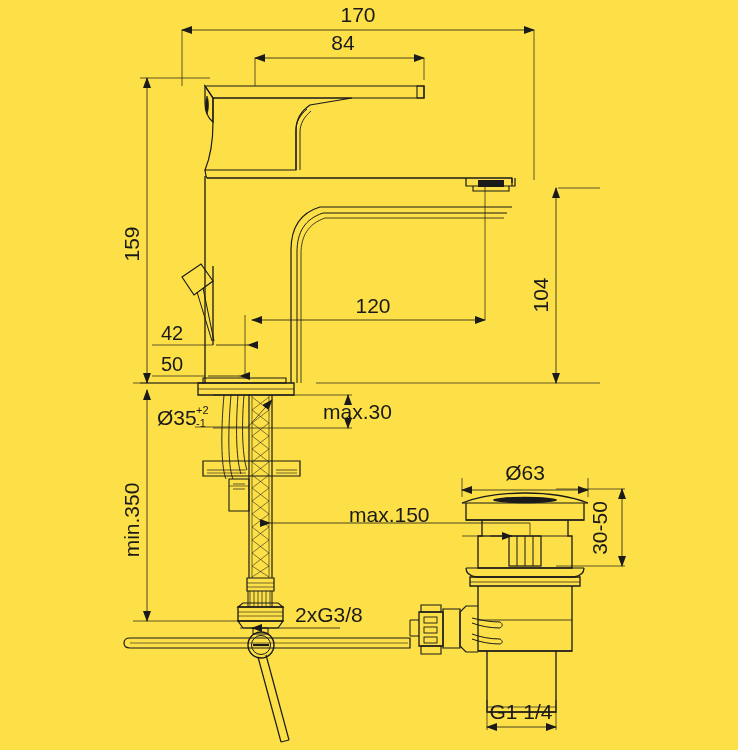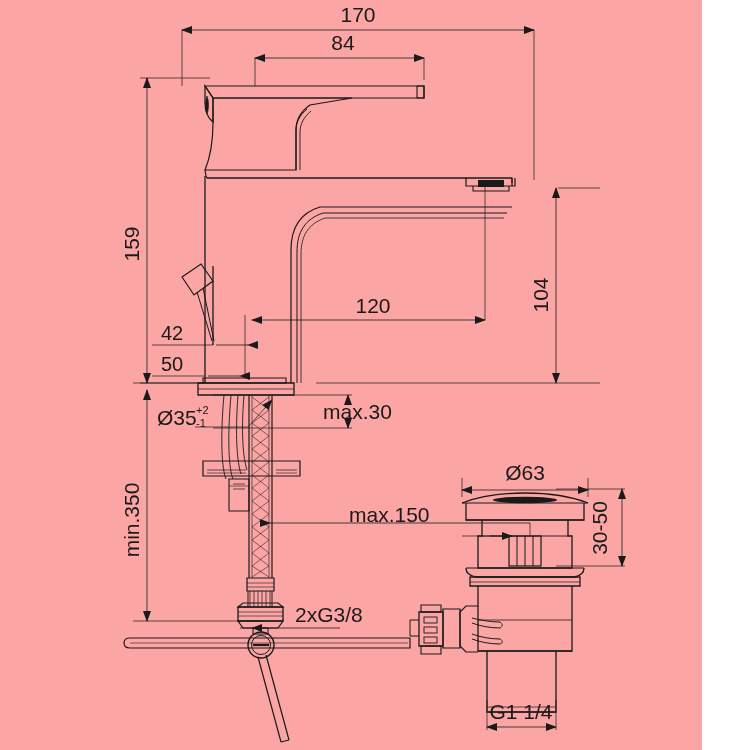--- a/index.html
+++ b/index.html
@@ -1,18 +1,18 @@
 <!DOCTYPE html>
 <html><head>
 <meta charset="utf-8">
 <style>
   html,body{margin:0;padding:0;background:#ffffff;}
   body{width:750px;height:750px;overflow:hidden;
        font-family:"Liberation Sans","DejaVu Sans",sans-serif;}
-  #stage{position:relative;width:702px;height:750px;background:#fca5a5;}
+  #stage{position:relative;width:702px;height:750px;background:#fde047;padding-left:36px;}
   svg#dwg{position:absolute;left:0;top:0;width:750px;height:750px;display:block;}
 </style>
 </head>
 <body>
 
 <div id="stage">
 <svg id="dwg" viewBox="0 0 750 750" xmlns="http://www.w3.org/2000/svg">
 
   <defs>
     <marker id="arR" markerWidth="11" markerHeight="8" refX="10" refY="4" orient="auto" markerUnits="userSpaceOnUse">

